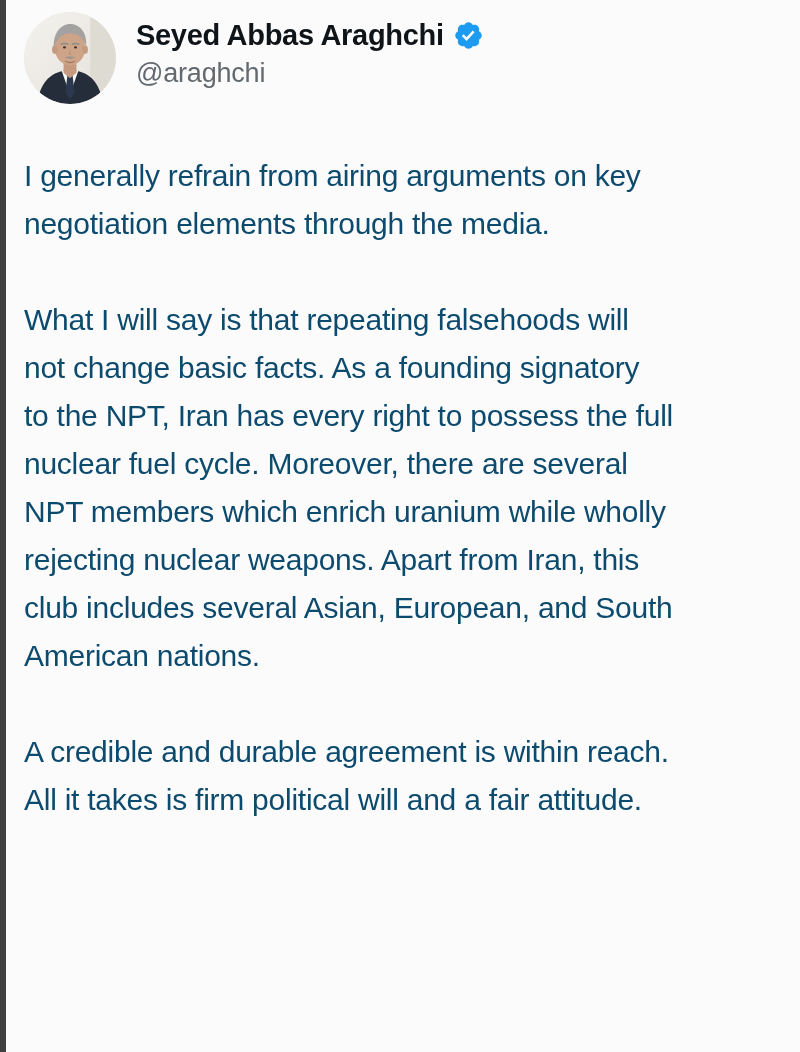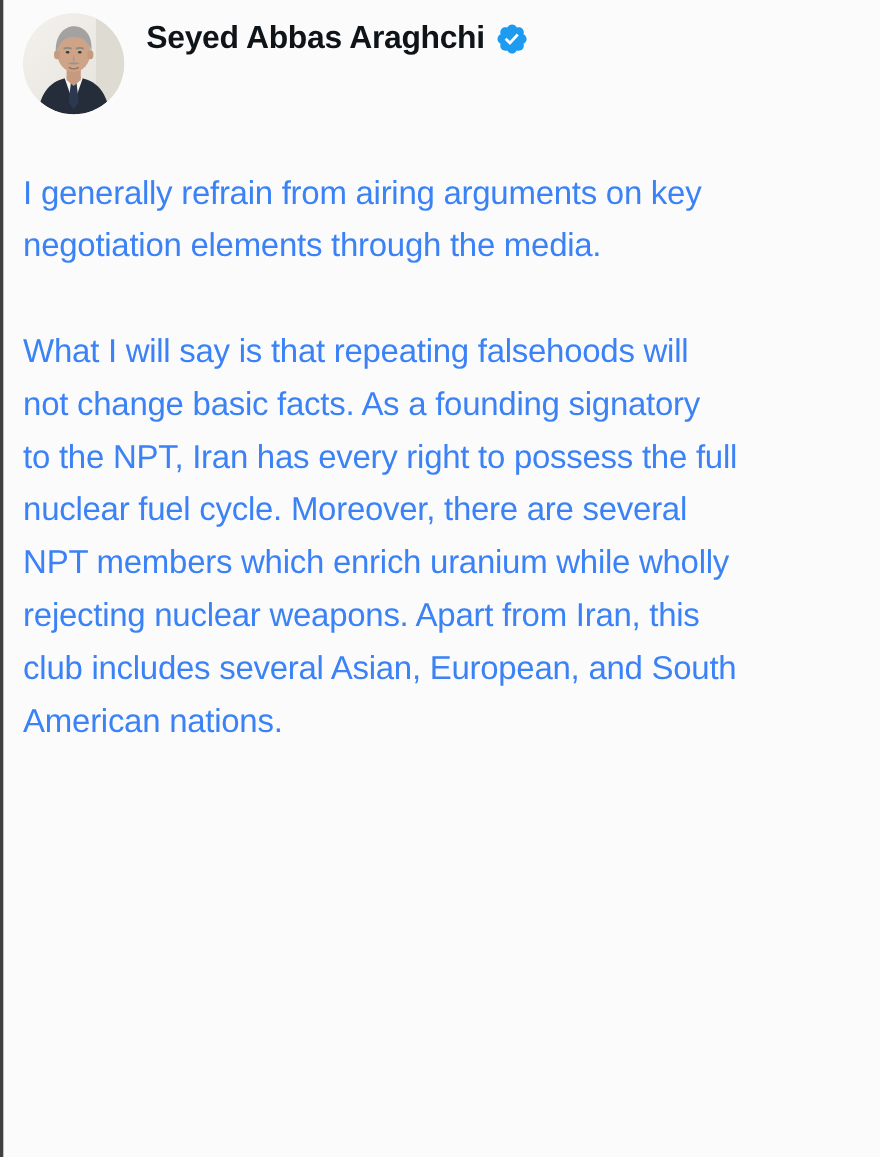--- a/index.html
+++ b/index.html
@@ -8,21 +8,21 @@
     height: 1052px;
     font-family: "Liberation Sans", "DejaVu Sans", sans-serif;
     background: #fbfbfb;
     overflow: hidden;
   }
   .tweet-card {
     position: relative;
     width: 800px;
     height: 1052px;
     background: #fbfbfb;
-    border-left: 3px solid #404040;
+    border-left: 6px solid #404040;
     padding: 12px 20px 0 18px;
   }
   .tweet-header {
     display: flex;
     align-items: flex-start;
     gap: 20px;
   }
   .avatar {
     width: 92px;
     height: 92px;
@@ -61,21 +61,21 @@
     margin-top: 3px;
     letter-spacing: -0.2px;
   }
   .tweet-body {
     margin-top: 48px;
   }
   .tweet-body p {
     white-space: pre-line;
     font-size: 30px;
     line-height: 48px;
-    color: #3b82f6;
+    color: #0c4a6e;
     letter-spacing: -0.25px;
     margin: 12px 0 48px 0;
   }
   .tweet-body p:last-child { margin-bottom: 0; }
 </style>
 </head>
 <body>
 
 <div class="tweet-card">
 
@@ -128,29 +128,32 @@
 
     <div class="id-block">
       <div class="name-row">
         <span class="display-name">Seyed Abbas Araghchi</span>
         <span class="verified">
           <svg viewBox="0 0 24 24">
             <path fill="#1d9bf0" d="M22.25 12c0-1.43-.88-2.67-2.19-3.34.46-1.39.2-2.9-.81-3.91s-2.52-1.27-3.91-.81c-.66-1.31-1.91-2.19-3.34-2.19s-2.67.88-3.33 2.19c-1.4-.46-2.91-.2-3.92.81s-1.26 2.52-.8 3.91c-1.31.67-2.2 1.91-2.2 3.34s.89 2.67 2.2 3.34c-.46 1.39-.21 2.9.8 3.91s2.52 1.26 3.91.81c.67 1.31 1.91 2.19 3.34 2.19s2.68-.88 3.34-2.19c1.39.45 2.9.2 3.91-.81s1.27-2.52.81-3.91c1.31-.67 2.19-1.91 2.19-3.34zm-11.71 4.2L6.8 12.46l1.41-1.42 2.26 2.26 4.8-5.23 1.47 1.36-6.2 6.77z"></path>
           </svg>
         </span>
       </div>
+      <div class="handle">@araghchi</div>
     </div>
   </div>
 
   <div class="tweet-body">
     <p>I generally refrain from airing arguments on key
 negotiation elements through the media.</p>
     <p>What I will say is that repeating falsehoods will
 not change basic facts. As a founding signatory
 to the NPT, Iran has every right to possess the full
 nuclear fuel cycle. Moreover, there are several
 NPT members which enrich uranium while wholly
 rejecting nuclear weapons. Apart from Iran, this
 club includes several Asian, European, and South
 American nations.</p>
+    <p>A credible and durable agreement is within reach.
+All it takes is firm political will and a fair attitude.</p>
   </div>
 
 </div>
 
 </body></html>

